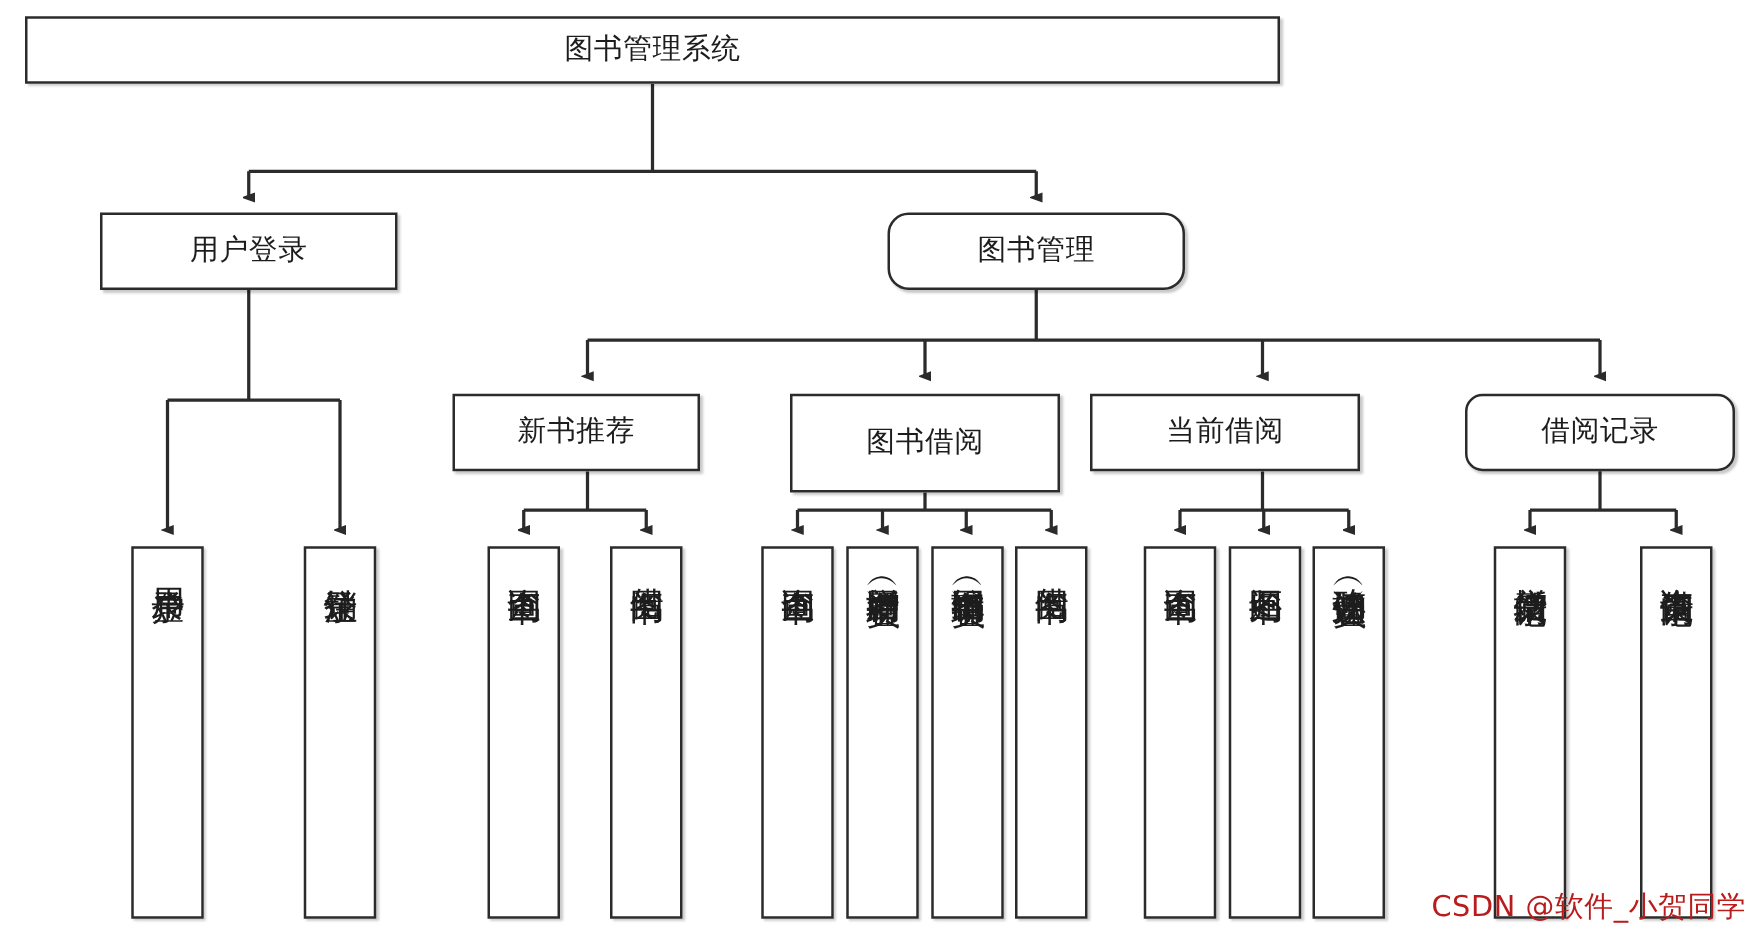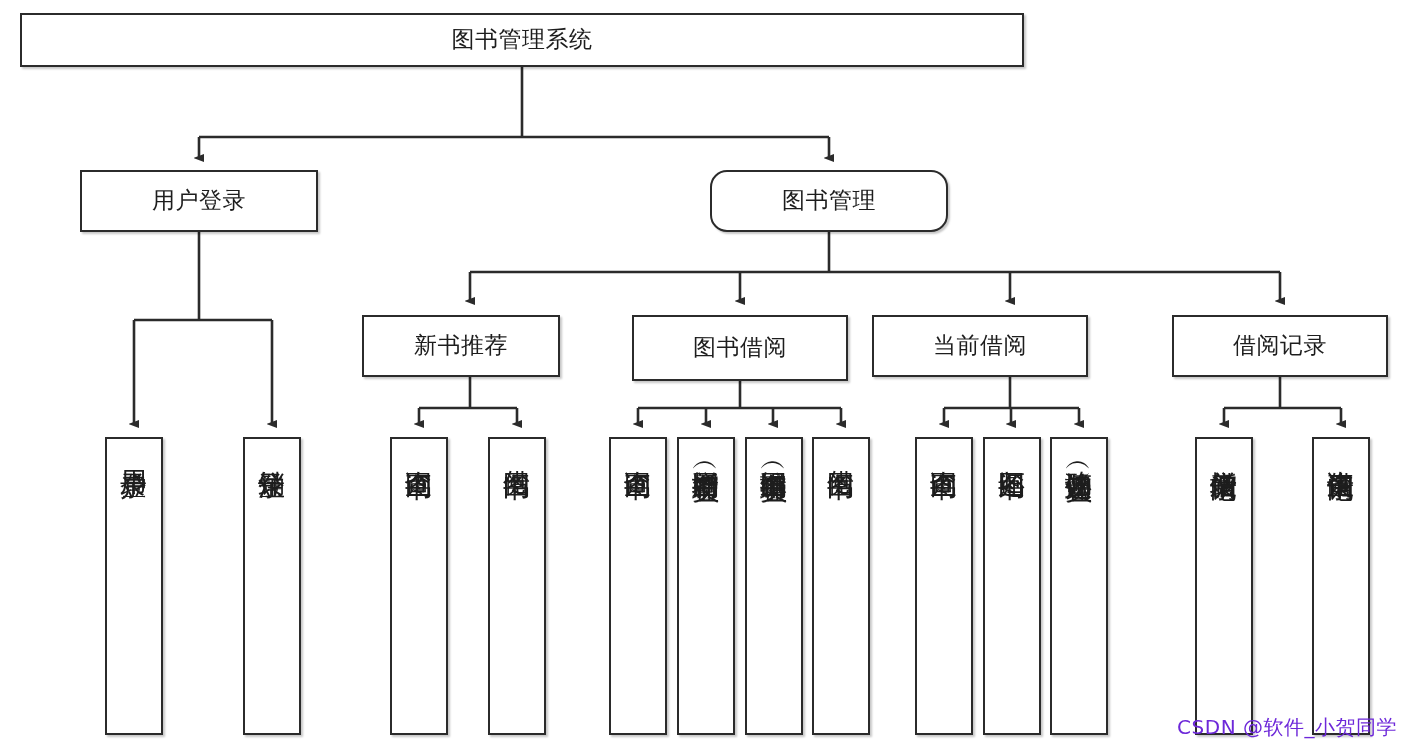--- a/index.html
+++ b/index.html
@@ -56,22 +56,22 @@
     writing-mode: vertical-rl;
     text-orientation: upright;
     font-size: 27px;
     line-height: 1.0;
     letter-spacing: 1px;
   }
   .watermark {
     position: absolute;
     right: 8px;
     bottom: 6px;
-    font-size: 20px;
-    color: #6d28d9;
+    font-size: 23px;
+    color: #b91c1c;
     white-space: nowrap;
     letter-spacing: 0.5px;
   }
 </style>
 </head>
 <body>
 
 <div id="canvas">
 
   <svg class="edges" viewBox="0 0 1405 747" xmlns="http://www.w3.org/2000/svg">
@@ -131,27 +131,27 @@
   <div class="node h" style="left:80px; top:170px; width:238px; height:62px;">
     <span class="lbl">用户登录</span>
   </div>
   <div class="node h" style="left:710px; top:170px; width:238px; height:62px;border-radius:17px;">
     <span class="lbl">图书管理</span>
   </div>
 
   <div class="node h" style="left:362px; top:315px; width:198px; height:62px;">
     <span class="lbl">新书推荐</span>
   </div>
-  <div class="node h" style="left:632px; top:315px; width:216px; height:66px;">
+  <div class="node h" style="left:632px; top:315px; width:216px; height:79px;">
     <span class="lbl">图书借阅</span>
   </div>
   <div class="node h" style="left:872px; top:315px; width:216px; height:62px;">
     <span class="lbl">当前借阅</span>
   </div>
-  <div class="node h" style="left:1172px; top:315px; width:216px; height:62px;">
+  <div class="node h" style="left:1172px; top:315px; width:216px; height:62px;border-radius:14px;">
     <span class="lbl">借阅记录</span>
   </div>
 
   <div class="node v" style="left:105px; top:437px; width:58px; height:298px;">
     <span class="lbl">用户登录</span>
   </div>
   <div class="node v" style="left:243px; top:437px; width:58px; height:298px;">
     <span class="lbl">注销登录</span>
   </div>
 

